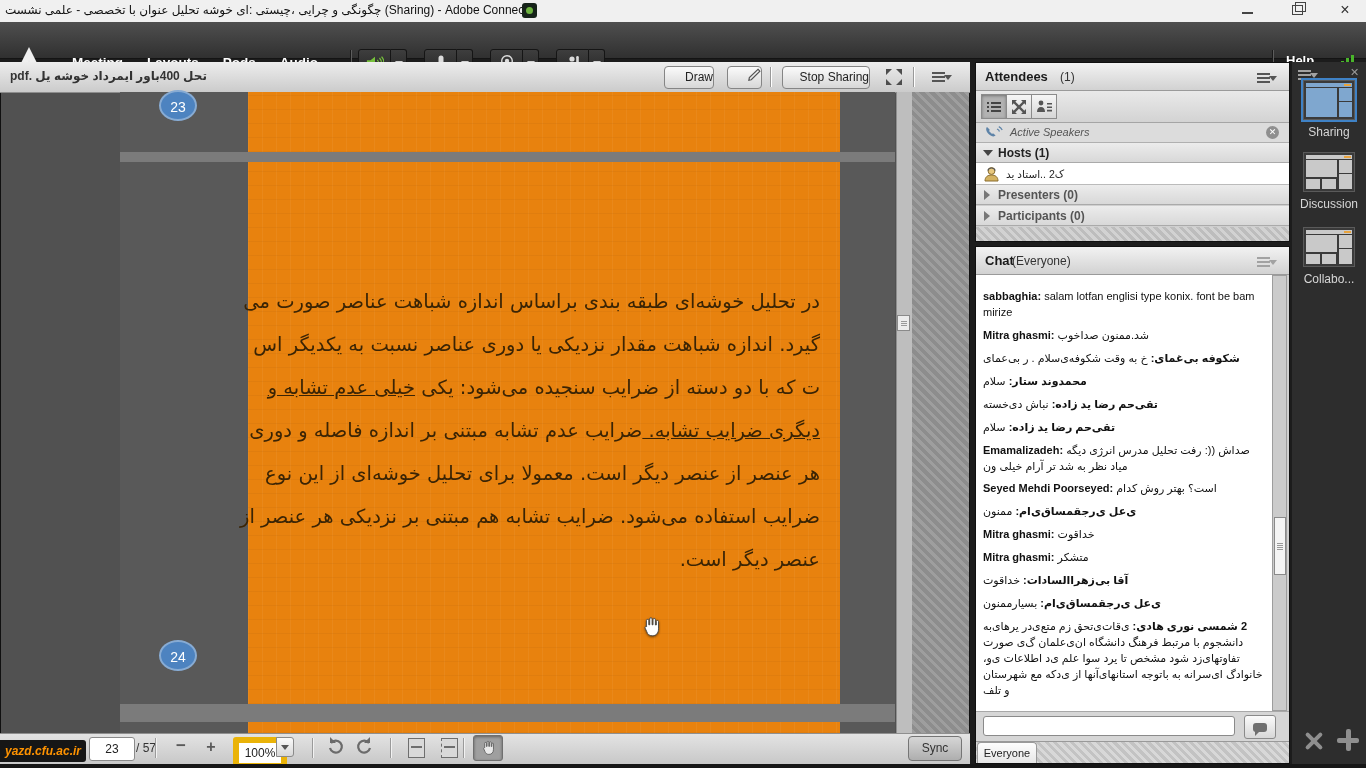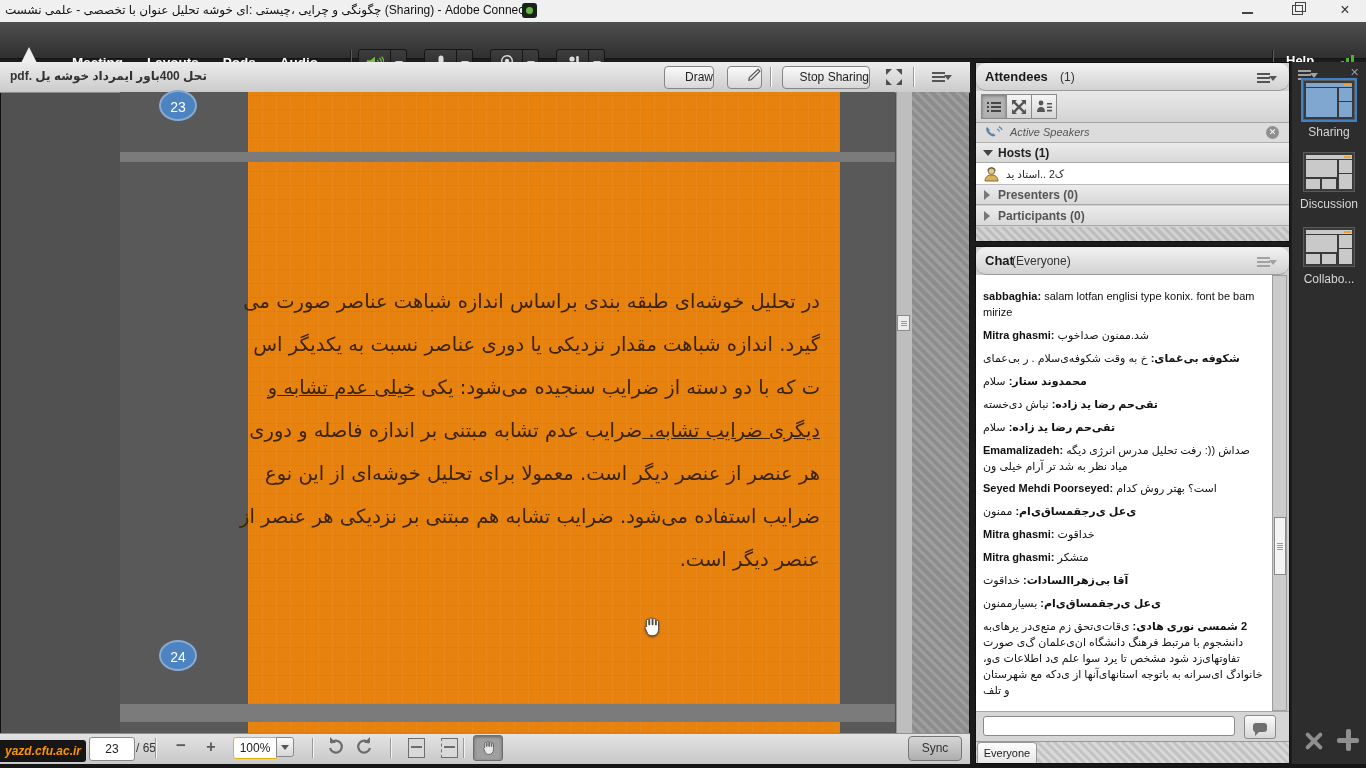--- a/index.html
+++ b/index.html
@@ -76,39 +76,39 @@
   #share-toolbar{left:0;top:733px;width:970px;height:31px;background:linear-gradient(#e3e3e3,#c7c7c7);border-top:1px solid #8f8f8f;}
   #watermark{left:0px;top:740px;width:86px;height:22px;background:#161616;border-radius:0 3px 3px 0;
     color:#ff9300;font-size:12px;font-weight:bold;font-style:italic;line-height:22px;text-align:center;}
   #page-input{left:89px;top:737px;width:40px;height:20px;border:1px solid #8a8a8a;border-radius:3px;background:#fff;
     font-size:12px;text-align:center;color:#222;}
   #page-total{left:136px;top:741px;font-size:12px;color:#333;}
   .tsep{top:738px;width:1px;height:20px;background:#9a9a9a;box-shadow:1px 0 0 #f2f2f2;}
   .ticon{color:#5a5a5a;font-weight:bold;text-align:center;}
   #zoom-out-btn{left:170px;top:737px;width:22px;height:20px;font-size:17px;line-height:18px;}
   #zoom-in-btn{left:200px;top:737px;width:22px;height:20px;font-size:16px;line-height:19px;}
-  #zoom-field{left:233px;top:737px;width:42px;height:20px;background:#fff;border:1px solid #eab308;border-radius:3px 0 0 3px;
+  #zoom-field{left:233px;top:737px;width:42px;height:20px;background:#fff;border:6px solid #eab308;border-radius:3px 0 0 3px;
     font-size:12px;color:#222;text-align:center;line-height:20px;}
   #zoom-caret{left:276px;top:737px;width:18px;height:20px;background:linear-gradient(#fbfbfb,#d7d7d7);
     border:1px solid #8a8a8a;border-radius:0 3px 3px 0;display:flex;align-items:center;justify-content:center;box-sizing:border-box;}
   #zoom-caret .caret{border-top-color:#555;}
   #undo-icon{left:326px;top:735px;width:22px;height:22px;font-size:17px;color:#6b6b6b;}
   #redo-icon{left:354px;top:735px;width:22px;height:22px;font-size:17px;color:#6b6b6b;}
   .fit-icon{top:738px;width:15px;height:18px;border:1px solid #6e6e6e;background:#d9d9d9;}
   .fit-icon:after{content:"";position:absolute;left:2px;top:7px;right:2px;height:2px;background:#6e6e6e;}
   #hand-btn{left:473px;top:735px;width:28px;height:24px;background:#9f9f9f;border:1px solid #6f6f6f;border-radius:3px;
     box-shadow:inset 0 1px 3px rgba(0,0,0,.4);display:flex;align-items:center;justify-content:center;}
   #sync-btn{left:908px;top:736px;width:52px;height:23px;background:linear-gradient(#d6d6d6,#aeaeae);
     border:1px solid #757575;border-radius:4px;font-size:12px;color:#333;text-align:center;line-height:22px;}
   
   .pod{background:#cfcfcf;border:1px solid #101010;box-sizing:border-box;}
   #attendees-pod{left:975px;top:62px;width:315px;height:180px;}
   #chat-pod{left:975px;top:246px;width:315px;height:518px;}
   .pod-header{position:absolute;left:0;top:0;width:100%;height:28px;background:linear-gradient(#f2f2f2,#d2d2d2);
-    border-bottom:1px solid #9a9a9a;box-sizing:border-box;border-radius:10px;}
+    border-bottom:1px solid #9a9a9a;box-sizing:border-box;}
   .pod-title{position:absolute;left:9px;top:6px;font-size:13px;font-weight:bold;color:#1a1a1a;}
   .pod-count{position:absolute;top:7px;font-size:12px;color:#333;}
   #att-btnrow{position:absolute;left:0;top:28px;width:100%;height:32px;background:linear-gradient(#e9e9e9,#d3d3d3);border-bottom:1px solid #a5a5a5;box-sizing:border-box;}
   .viewbtn{position:absolute;top:3px;width:26px;height:25px;background:linear-gradient(#f6f6f6,#d6d6d6);border:1px solid #8b8b8b;box-sizing:border-box;display:flex;align-items:center;justify-content:center;}
   .viewbtn.active{background:#b2b2b2;box-shadow:inset 0 1px 3px rgba(0,0,0,.35);}
   #active-speakers-row{position:absolute;left:0;top:60px;width:100%;height:20px;background:#dcdcdc;border-bottom:1px solid #b0b0b0;box-sizing:border-box;}
   #active-speakers-label{position:absolute;left:34px;top:3px;font-size:11px;font-style:italic;color:#555;}
   .att-group{position:absolute;left:0;width:100%;height:20px;background:linear-gradient(#ececec,#d8d8d8);border-bottom:1px solid #aaa;box-sizing:border-box;font-size:12px;font-weight:bold;color:#222;}
   .att-group .lbl{position:absolute;left:22px;top:3px;}
   .tri-down{position:absolute;left:7px;top:7px;width:0;height:0;border-left:5px solid transparent;border-right:5px solid transparent;border-top:6px solid #444;}
@@ -303,21 +303,21 @@
   <div class="abs" id="doc-hatch"></div>
   <div class="abs" id="hand-cursor">
     <svg width="22" height="24" viewBox="0 0 24 26">
         <path d="M7 12V6a1.3 1.3 0 0 1 2.6 0v4.6h1V4.2a1.3 1.3 0 0 1 2.6 0v6.4h1V5a1.3 1.3 0 0 1 2.6 0v5.8h1V7a1.2 1.2 0 0 1 2.4 0v8c0 5-2.8 7.6-6.8 7.6-3.4 0-5.2-1.8-6-4.4l-1.8-4c-.5-1.1.6-2.2 1.7-1.7z" fill="#fff" stroke="#444" stroke-width="1"></path>
       </svg>
   </div>
 
   <div class="abs" id="share-toolbar"></div>
   <div class="abs" id="watermark">yazd.cfu.ac.ir</div>
   <input class="abs" id="page-input" value="23" style="">
-  <div class="abs" id="page-total">/ 65</div>
+  <div class="abs" id="page-total">/ 57</div>
   <div class="abs tsep" style="left:155px;"></div>
   <div class="abs ticon" id="zoom-out-btn">−</div>
   <div class="abs ticon" id="zoom-in-btn">+</div>
   <div class="abs" id="zoom-field">100%</div>
   <div class="abs" id="zoom-caret">
       <span class="caret"></span>
     </div>
   <div class="abs tsep" style="left:312px;"></div>
   <div class="abs" id="undo-icon">
     <svg width="20" height="20" viewBox="0 0 20 20">

